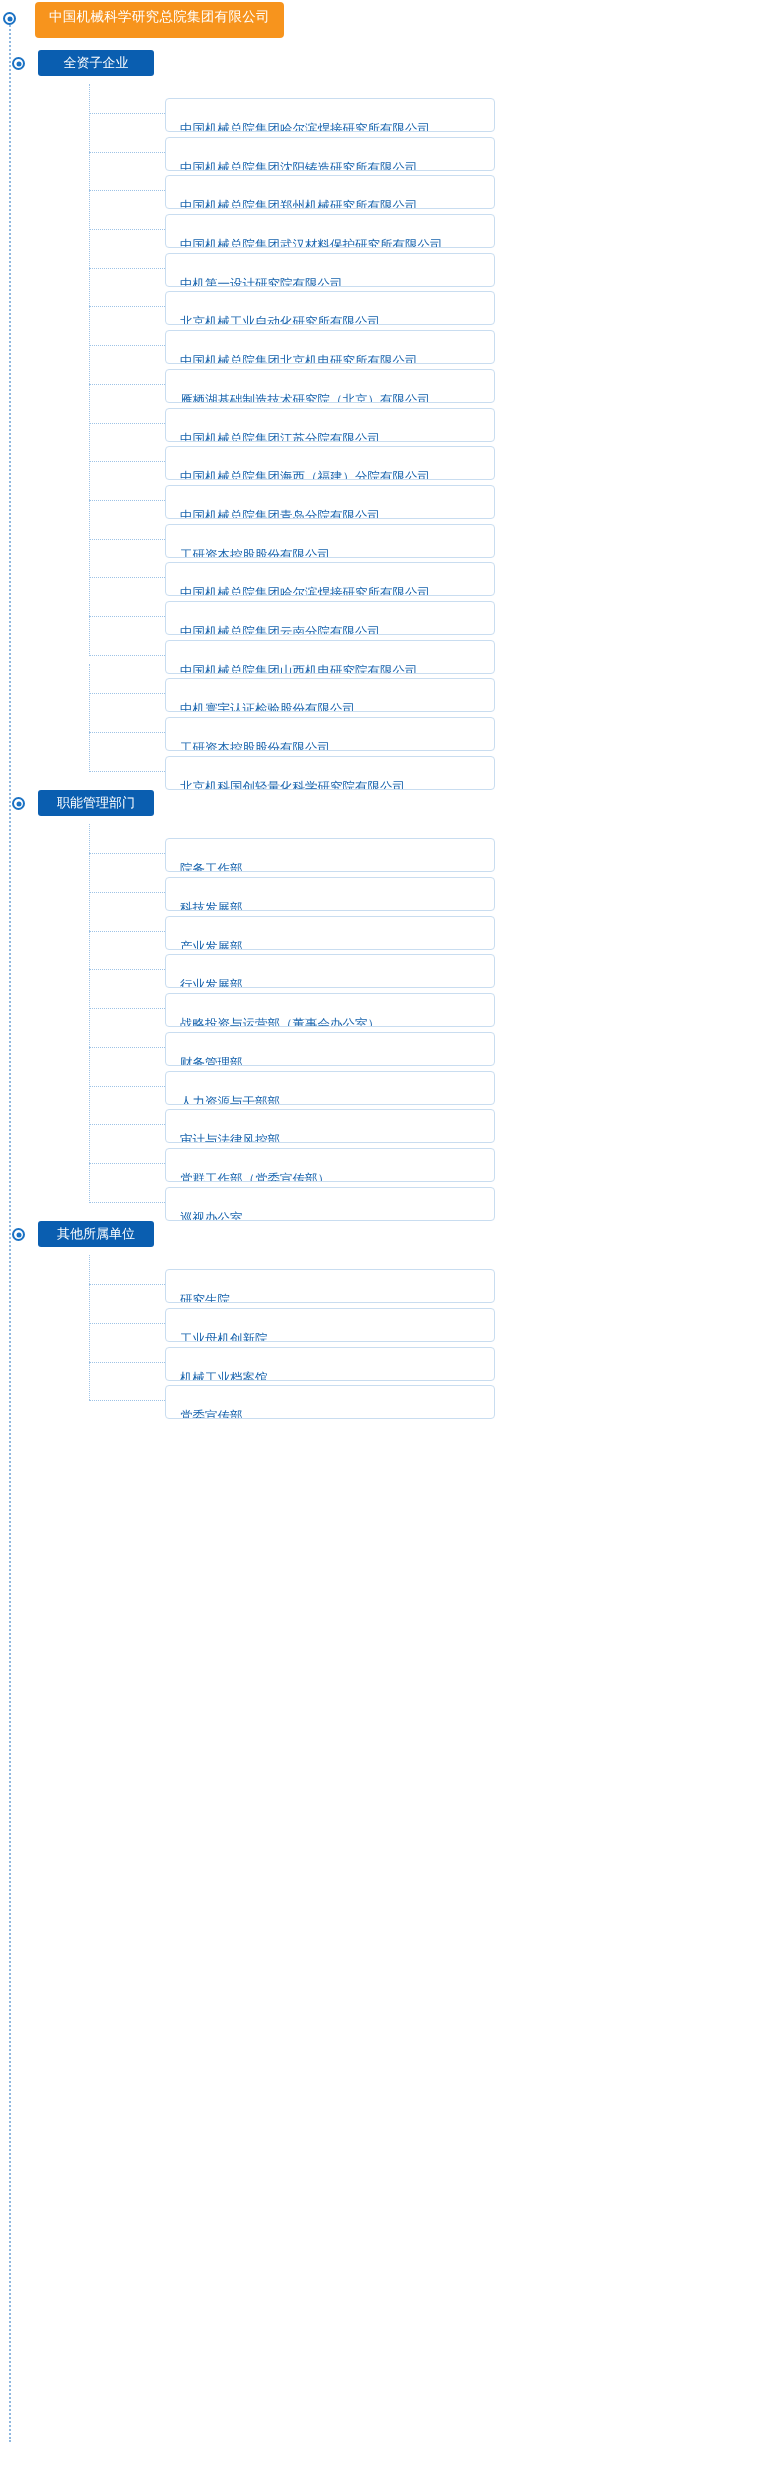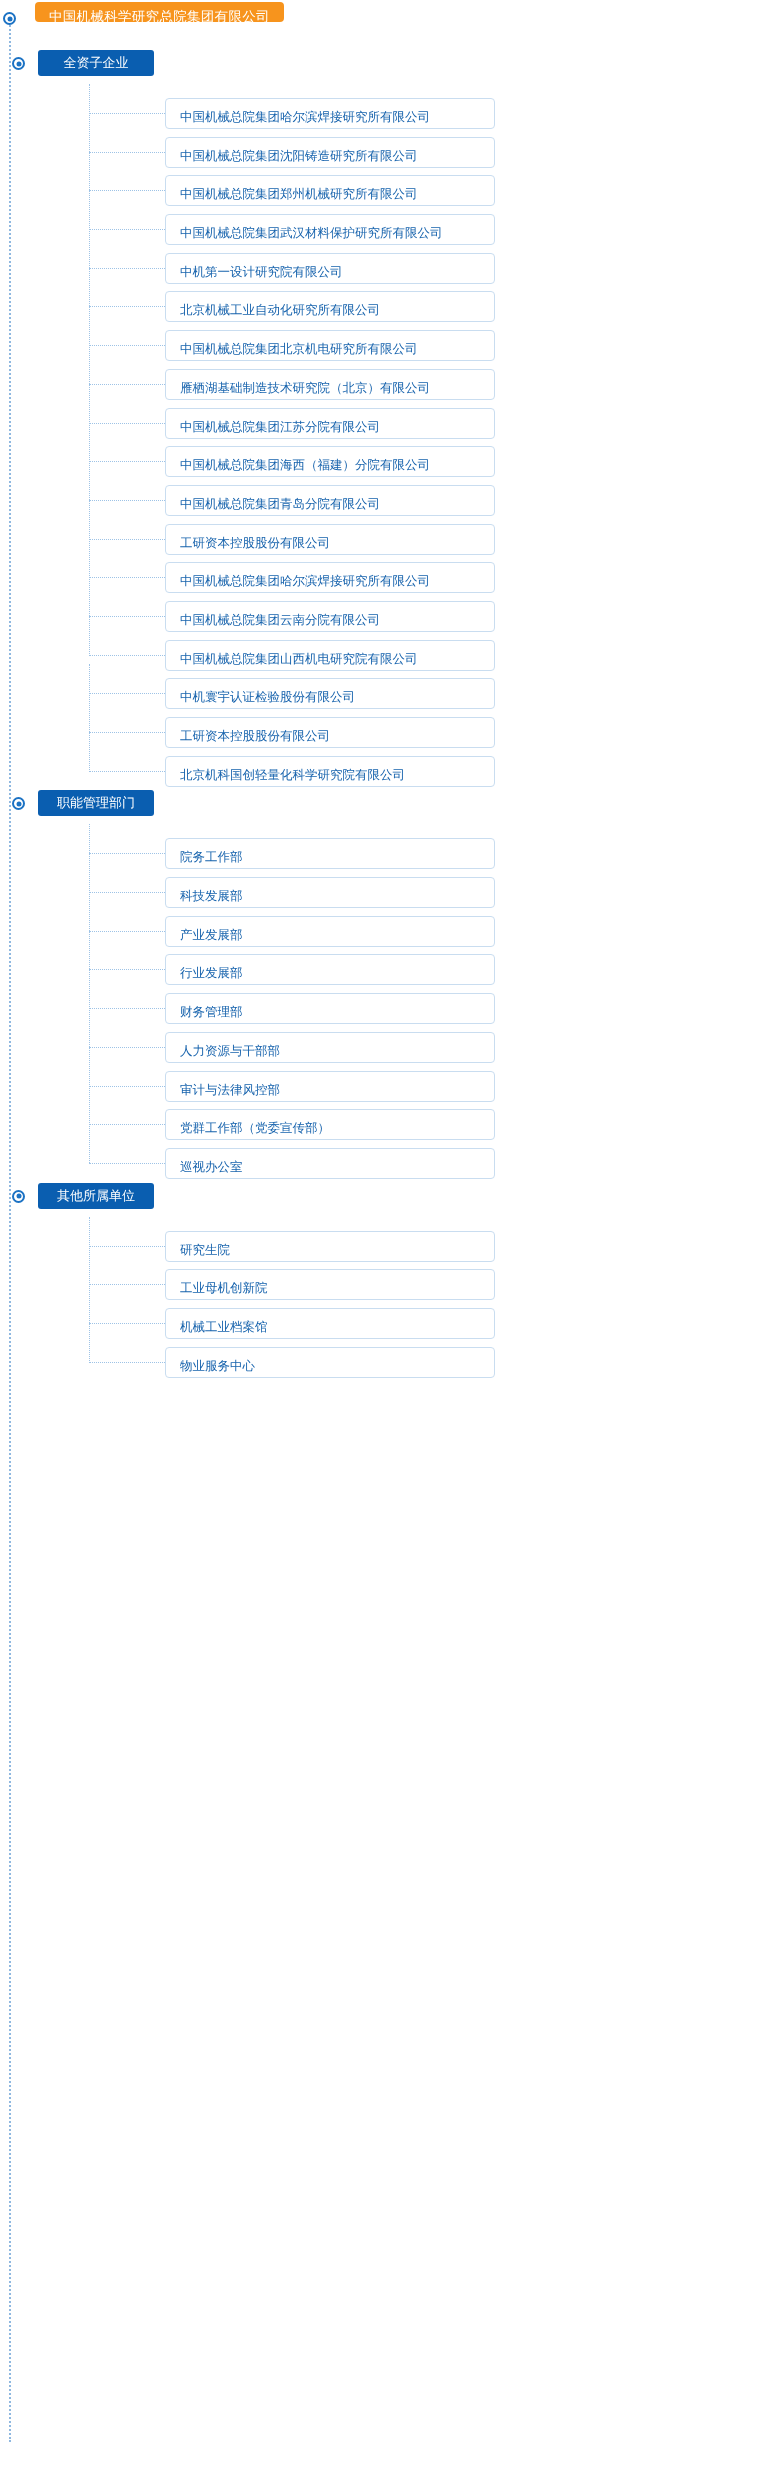--- a/index.html
+++ b/index.html
@@ -31,21 +31,21 @@
   .root-row {
     position: relative;
     height: 50px;
     padding-top: 3px;
   }
   .root-chip {
     position: absolute;
     left: 35px;
     top: 2px;
     min-width: 210px;
-    height: 20px;
+    height: 36px;
     line-height: 30px;
     background: #f7941d;
     color: #ffffff;
     font-size: 13.5px;
     text-align: center;
     border-radius: 4px;
     padding: 0 14px;
     white-space: nowrap;
     letter-spacing: 0.3px;
   }
@@ -129,21 +129,21 @@
     left: 165px;
     top: 4px;
     width: 330px;
     height: 31px;
     line-height: 29px;
     border: 1px solid #c9ddf0;
     border-radius: 4px;
     background: #ffffff;
     color: #1763ad;
     font-size: 12.5px;
-    padding: 4px 14px;
+    padding: 16px 14px;
     white-space: nowrap;
     overflow: hidden;
     text-overflow: ellipsis;
   }
 </style>
 </head>
 <body>
 
 <div id="page">
 
@@ -259,20 +259,24 @@
           <div class="item-row">
             <div class="item-connector"></div>
             <div class="item-box">产业发展部</div>
           </div>
           <div class="item-row">
             <div class="item-connector"></div>
             <div class="item-box">行业发展部</div>
           </div>
           <div class="item-row">
             <div class="item-connector"></div>
+            <div class="item-box">战略投资与运营部（董事会办公室）</div>
+          </div>
+          <div class="item-row">
+            <div class="item-connector"></div>
             <div class="item-box">财务管理部</div>
           </div>
           <div class="item-row">
             <div class="item-connector"></div>
             <div class="item-box">人力资源与干部部</div>
           </div>
           <div class="item-row">
             <div class="item-connector"></div>
             <div class="item-box">审计与法律风控部</div>
           </div>
@@ -300,19 +304,19 @@
           <div class="item-row">
             <div class="item-connector"></div>
             <div class="item-box">工业母机创新院</div>
           </div>
           <div class="item-row">
             <div class="item-connector"></div>
             <div class="item-box">机械工业档案馆</div>
           </div>
           <div class="item-row">
             <div class="item-connector"></div>
-            <div class="item-box">物业服务中心</div>
+            <div class="item-box">党委宣传部</div>
           </div>
         </div>
       </div>
     </div>
 
 </div>
 
 </body></html>

